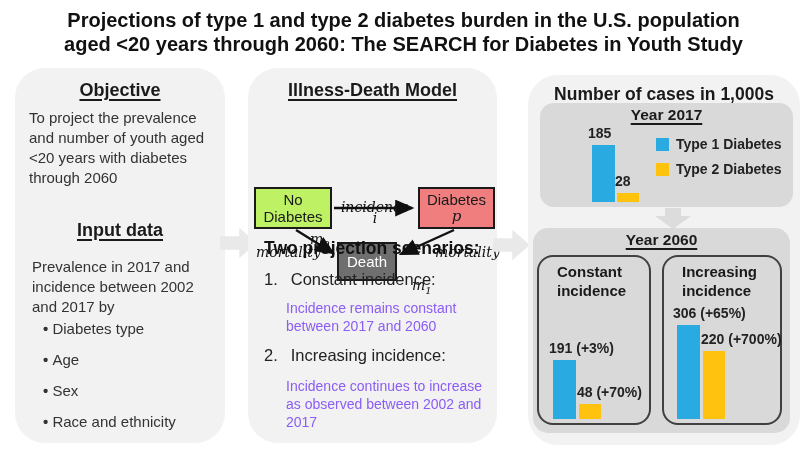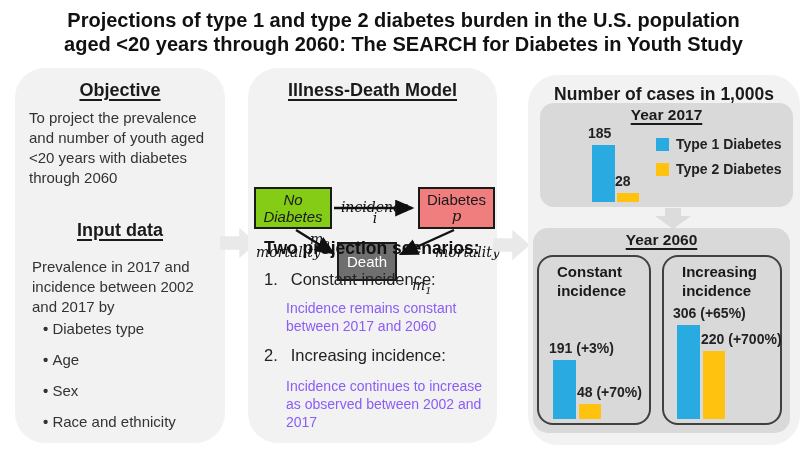--- a/index.html
+++ b/index.html
@@ -26,21 +26,21 @@
   .flow-arrow{position:absolute;background:#e9e9e9;
     clip-path:polygon(0% 32%,52% 32%,52% 10%,100% 50%,52% 90%,52% 68%,0% 68%);}
   .fa1{left:220px;top:224px;width:37px;height:38px;}
   .fa2{left:493px;top:226px;width:37px;height:38px;}
 
   
   .diagram{position:absolute;left:0;top:113px;width:249px;height:160px;}
   .dsvg{position:absolute;left:0;top:0;}
   .dbox{position:absolute;border:2px solid #1a1a1a;box-sizing:border-box;text-align:center;
         font-size:15px;line-height:1.15;display:flex;flex-direction:column;align-items:center;justify-content:center;}
-  .bx-nodiab{left:6px;top:6px;width:78px;height:42px;background:#84cc16;font-style:italic;}
+  .bx-nodiab{left:6px;top:6px;width:78px;height:42px;background:#bef264;}
   .bx-diab{left:170px;top:6px;width:77px;height:42px;background:#f07e7e;}
   .bx-death{left:89px;top:61px;width:60px;height:39px;background:#6f6f6f;color:#fff;font-size:15px;}
   .math{font-family:"DejaVu Serif",serif;font-style:italic;}
   .dlabel{position:absolute;font-family:"DejaVu Serif",serif;font-style:italic;font-size:14px;color:#111;}
   .lbl-incidence{left:88px;top:18px;width:78px;text-align:center;}
   .lbl-i{left:88px;top:29px;width:78px;text-align:center;}
   .lbl-m0{left:62px;top:50px;}
   .lbl-m1{left:164px;top:50px;margin-top:46px;}
   .lbl-mort-l{left:8px;top:63px;}
   .lbl-mort-r{left:187px;top:63px;}

